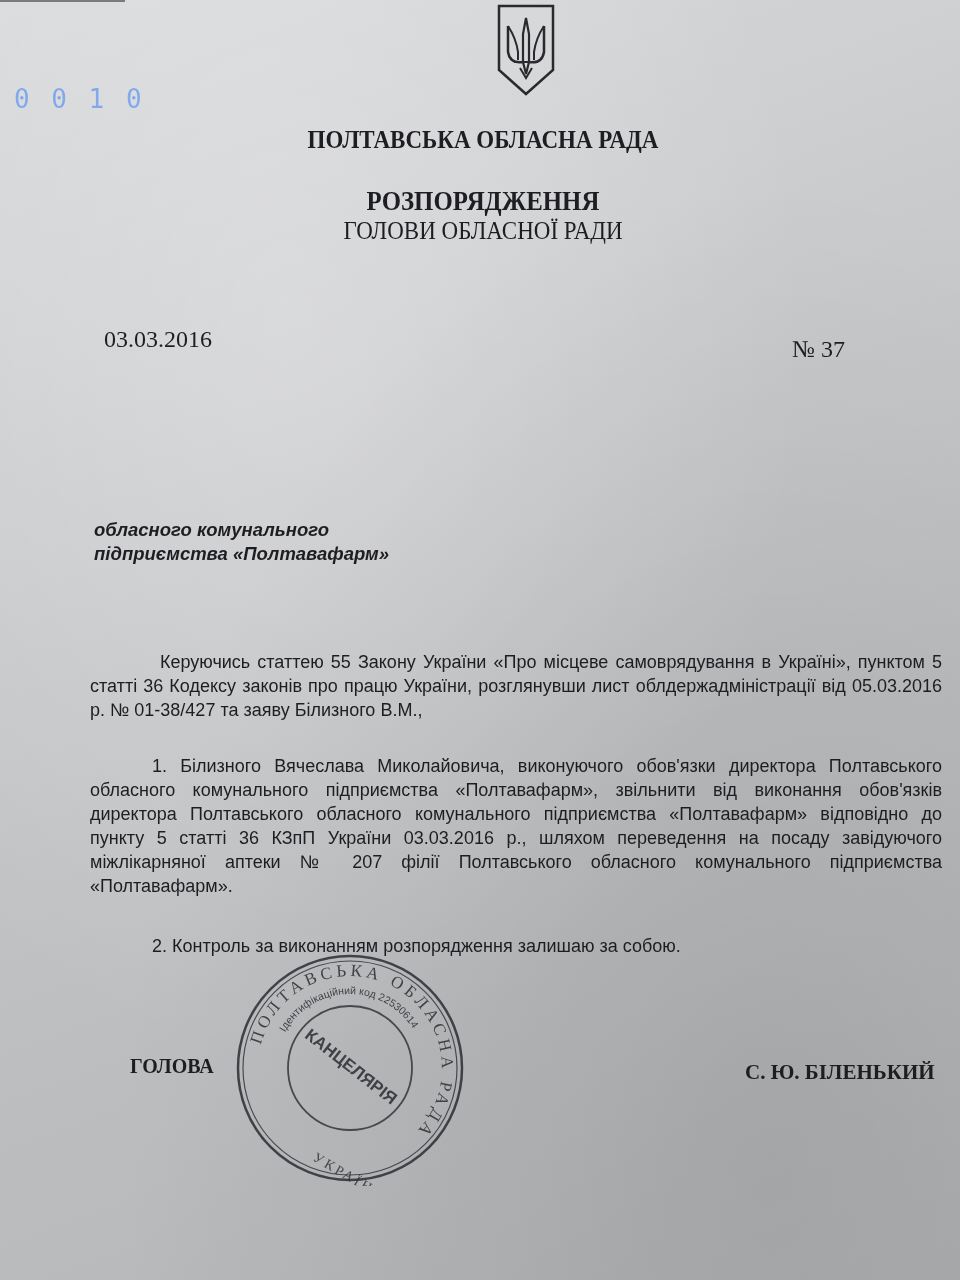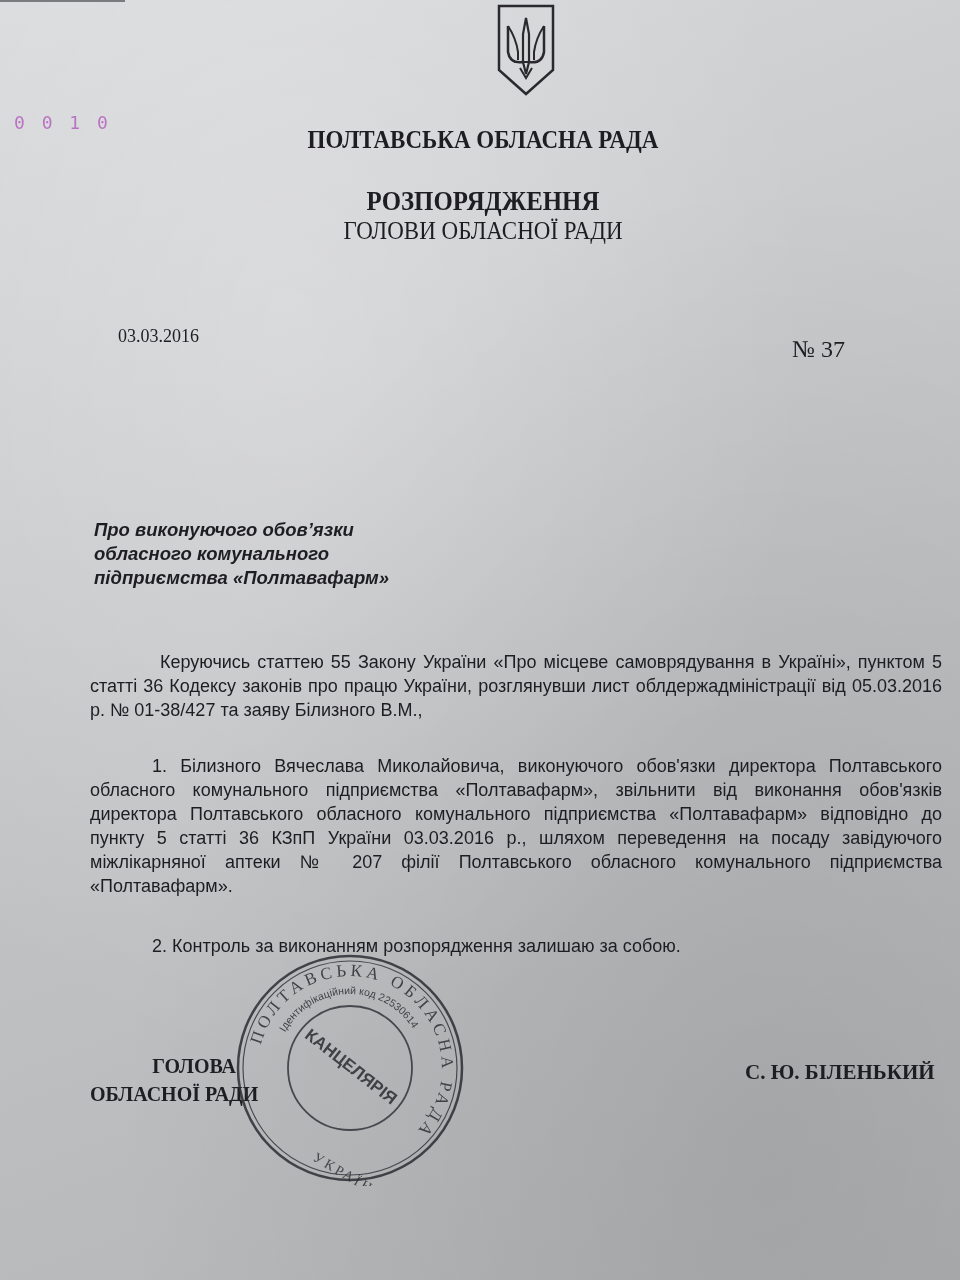--- a/index.html
+++ b/index.html
@@ -8,28 +8,28 @@
       background: linear-gradient(160deg, #d9dadc 0%, #c9cacc 35%, #bfc0c2 60%, #b3b4b6 100%);
       color: #1e1e22;
     }
     .shade { position:absolute; inset:0; pointer-events:none;
       background:
         radial-gradient(ellipse at 30% 25%, rgba(255,255,255,0.25), transparent 55%),
         radial-gradient(ellipse at 80% 90%, rgba(0,0,0,0.10), transparent 60%);
     }
     .edge-line { position:absolute; left:0; top:0; width:125px; height:2px; background:#7a7b7e; }
     .emblem { position:absolute; left:496px; top:4px; width:60px; height:92px; }
-    .faint-stamp { position:absolute; left:14px; top:112px; font-family:"DejaVu Sans Mono", monospace;
-      font-size:18px; color:#a21caf; opacity:0.55; letter-spacing:3px; }
+    .faint-stamp { position:absolute; left:14px; top:84px; font-family:"DejaVu Sans Mono", monospace;
+      font-size:26px; color:#3b82f6; opacity:0.55; letter-spacing:3px; }
     .serif { font-family: "Liberation Serif", "DejaVu Serif", serif; }
     .sans { font-family: "Liberation Sans", "DejaVu Sans", sans-serif; }
     .council { position:absolute; left:0; width:1050px; top:126px; text-align:center; font-size:25px; font-weight:bold; transform:scaleX(0.92); transform-origin:0 0; }
     .order-title { position:absolute; left:0; width:1050px; top:186px; text-align:center; font-size:27px; font-weight:bold; transform:scaleX(0.92); transform-origin:0 0;}
     .order-sub { position:absolute; left:0; width:1050px; top:217px; text-align:center; font-size:25px; transform:scaleX(0.92); transform-origin:0 0;}
-    .date { position:absolute; left:104px; top:326px; font-size:18px;margin-left:14px; }
+    .date { position:absolute; left:104px; top:326px; font-size:24px; }
     .number { position:absolute; left:792px; top:336px; font-size:24px; }
     .subject { position:absolute; left:94px; top:518px; font-size:18.5px; font-style:italic; font-weight:bold; line-height:24px; }
     .para { position:absolute; left:90px; width:852px; font-size:18px; line-height:24px; text-align:justify; }
     .p-intro { top:650px; text-indent:70px; }
     .p-1 { top:754px; text-indent:62px; }
     .p-2 { top:934px; text-indent:62px; }
     .sig-left { position:absolute; left:90px; top:1052px; font-size:20px; font-weight:bold; line-height:28px; text-align:center; }
     .sig-right { position:absolute; left:745px; top:1060px; font-size:21px; font-weight:bold; }
     .stamp { position:absolute; left:232px; top:950px; width:236px; height:236px; }
   </style>
@@ -50,32 +50,30 @@
 <div class="faint-stamp">  0  0 1 0</div>
 
 <div class="council serif">ПОЛТАВСЬКА ОБЛАСНА РАДА</div>
 <div class="order-title serif">РОЗПОРЯДЖЕННЯ</div>
 <div class="order-sub serif">ГОЛОВИ ОБЛАСНОЇ РАДИ</div>
 
 <div class="date serif">03.03.2016</div>
 <div class="number serif">№ 37</div>
 
 <div class="subject sans">
-  <div>Про виконуючого обов’язки</div>
   <div>обласного комунального</div>
   <div>підприємства «Полтавафарм»</div>
 </div>
 
 <div class="para p-intro sans">Керуючись статтею 55 Закону України «Про місцеве самоврядування в Україні», пунктом 5 статті 36 Кодексу законів про працю України, розглянувши лист облдержадміністрації від 05.03.2016 р. № 01-38/427 та заяву Білизного В.М.,</div>
 <div class="para p-1 sans">1.  Білизного Вячеслава Миколайовича, виконуючого обов'язки директора Полтавського обласного комунального підприємства «Полтавафарм», звільнити від виконання обов'язків директора Полтавського обласного комунального підприємства «Полтавафарм» відповідно до пункту 5 статті 36 КЗпП України 03.03.2016 р., шляхом переведення на посаду завідуючого міжлікарняної аптеки № 207 філії Полтавського обласного комунального підприємства «Полтавафарм».</div>
 <div class="para p-2 sans">2.  Контроль за виконанням розпорядження залишаю за собою.</div>
 
 <div class="sig-left serif">
   <div style="margin-left:40px;">ГОЛОВА</div>
-  <div>ОБЛАСНОЇ РАДИ</div>
 </div>
 <div class="sig-right serif">С. Ю. БІЛЕНЬКИЙ</div>
 
 <svg class="stamp" viewBox="0 0 236 236">
   <defs>
     <path id="outerArc" d="M118,118 m-92,0 a92,92 0 1,1 184,0 a92,92 0 1,1 -184,0"></path>
     <path id="innerArc" d="M118,118 m-74,0 a74,74 0 1,1 148,0 a74,74 0 1,1 -148,0"></path>
   </defs>
   <circle cx="118" cy="118" r="112" fill="none" stroke="#2c2c33" stroke-width="2.5" opacity="0.85"></circle>
   <circle cx="118" cy="118" r="107" fill="none" stroke="#2c2c33" stroke-width="1.2" opacity="0.8"></circle>

